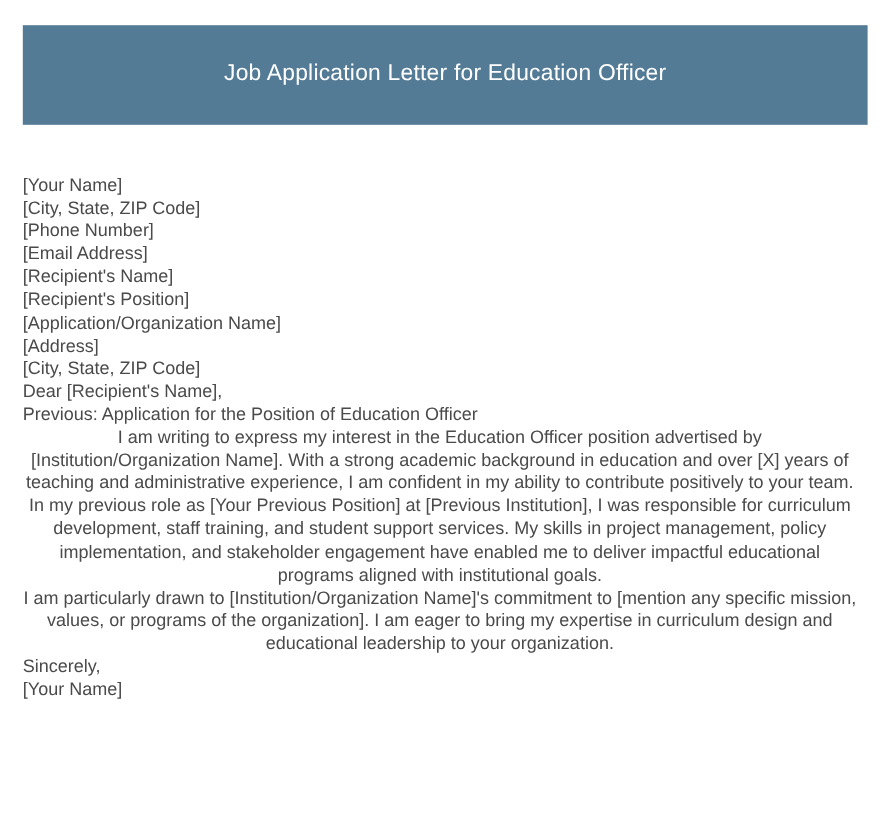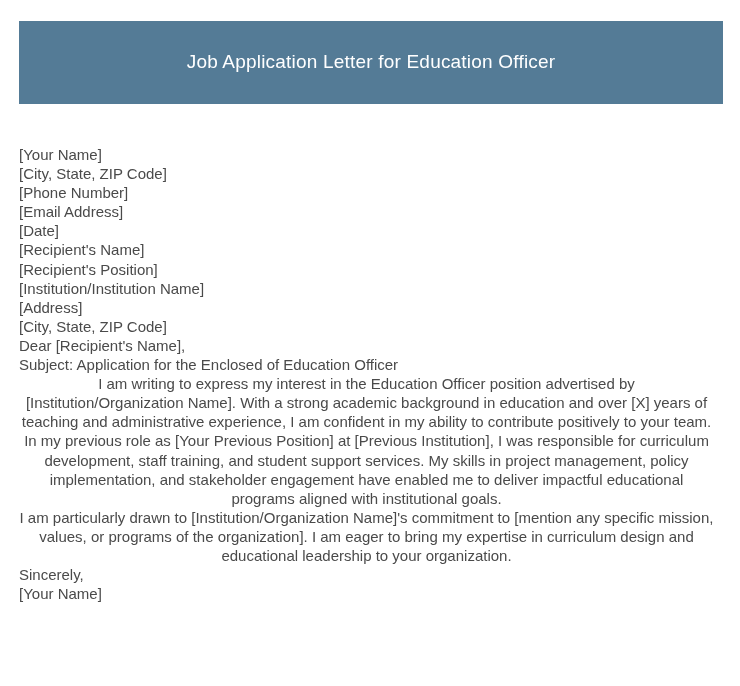--- a/index.html
+++ b/index.html
@@ -73,34 +73,33 @@
     <div class="doc-title">Job Application Letter for Education Officer</div>
   </div>
 
   <div class="letter-body">
 
     <div>
       <div class="line">[Your Name]</div>
       <div class="line">[City, State, ZIP Code]</div>
       <div class="line">[Phone Number]</div>
       <div class="line">[Email Address]</div>
-      <div class="line">[Date]</div>
     </div>
 
     <div>
       <div class="line">[Recipient's Name]</div>
       <div class="line">[Recipient's Position]</div>
-      <div class="line">[Institution/Institution Name]</div>
+      <div class="line">[Application/Organization Name]</div>
       <div class="line">[Address]</div>
       <div class="line">[City, State, ZIP Code]</div>
     </div>
 
     <div class="line">Dear [Recipient's Name],</div>
 
-    <div class="line">Subject: Application for the Enclosed of Education Officer</div>
+    <div class="line">Previous: Application for the Position of Education Officer</div>
 
     <p class="para">I am writing to express my interest in the Education Officer position advertised by [Institution/Organization Name]. With a strong academic background in education and over [X] years of teaching and administrative experience, I am confident in my ability to contribute positively to your team.</p>
     <p class="para">In my previous role as [Your Previous Position] at [Previous Institution], I was responsible for curriculum development, staff training, and student support services. My skills in project management, policy implementation, and stakeholder engagement have enabled me to deliver impactful educational programs aligned with institutional goals.</p>
     <p class="para">I am particularly drawn to [Institution/Organization Name]'s commitment to [mention any specific mission, values, or programs of the organization]. I am eager to bring my expertise in curriculum design and educational leadership to your organization.</p>
 
     <div class="line">Sincerely,</div>
     <div class="line">[Your Name]</div>
 
   </div>
 </div>

